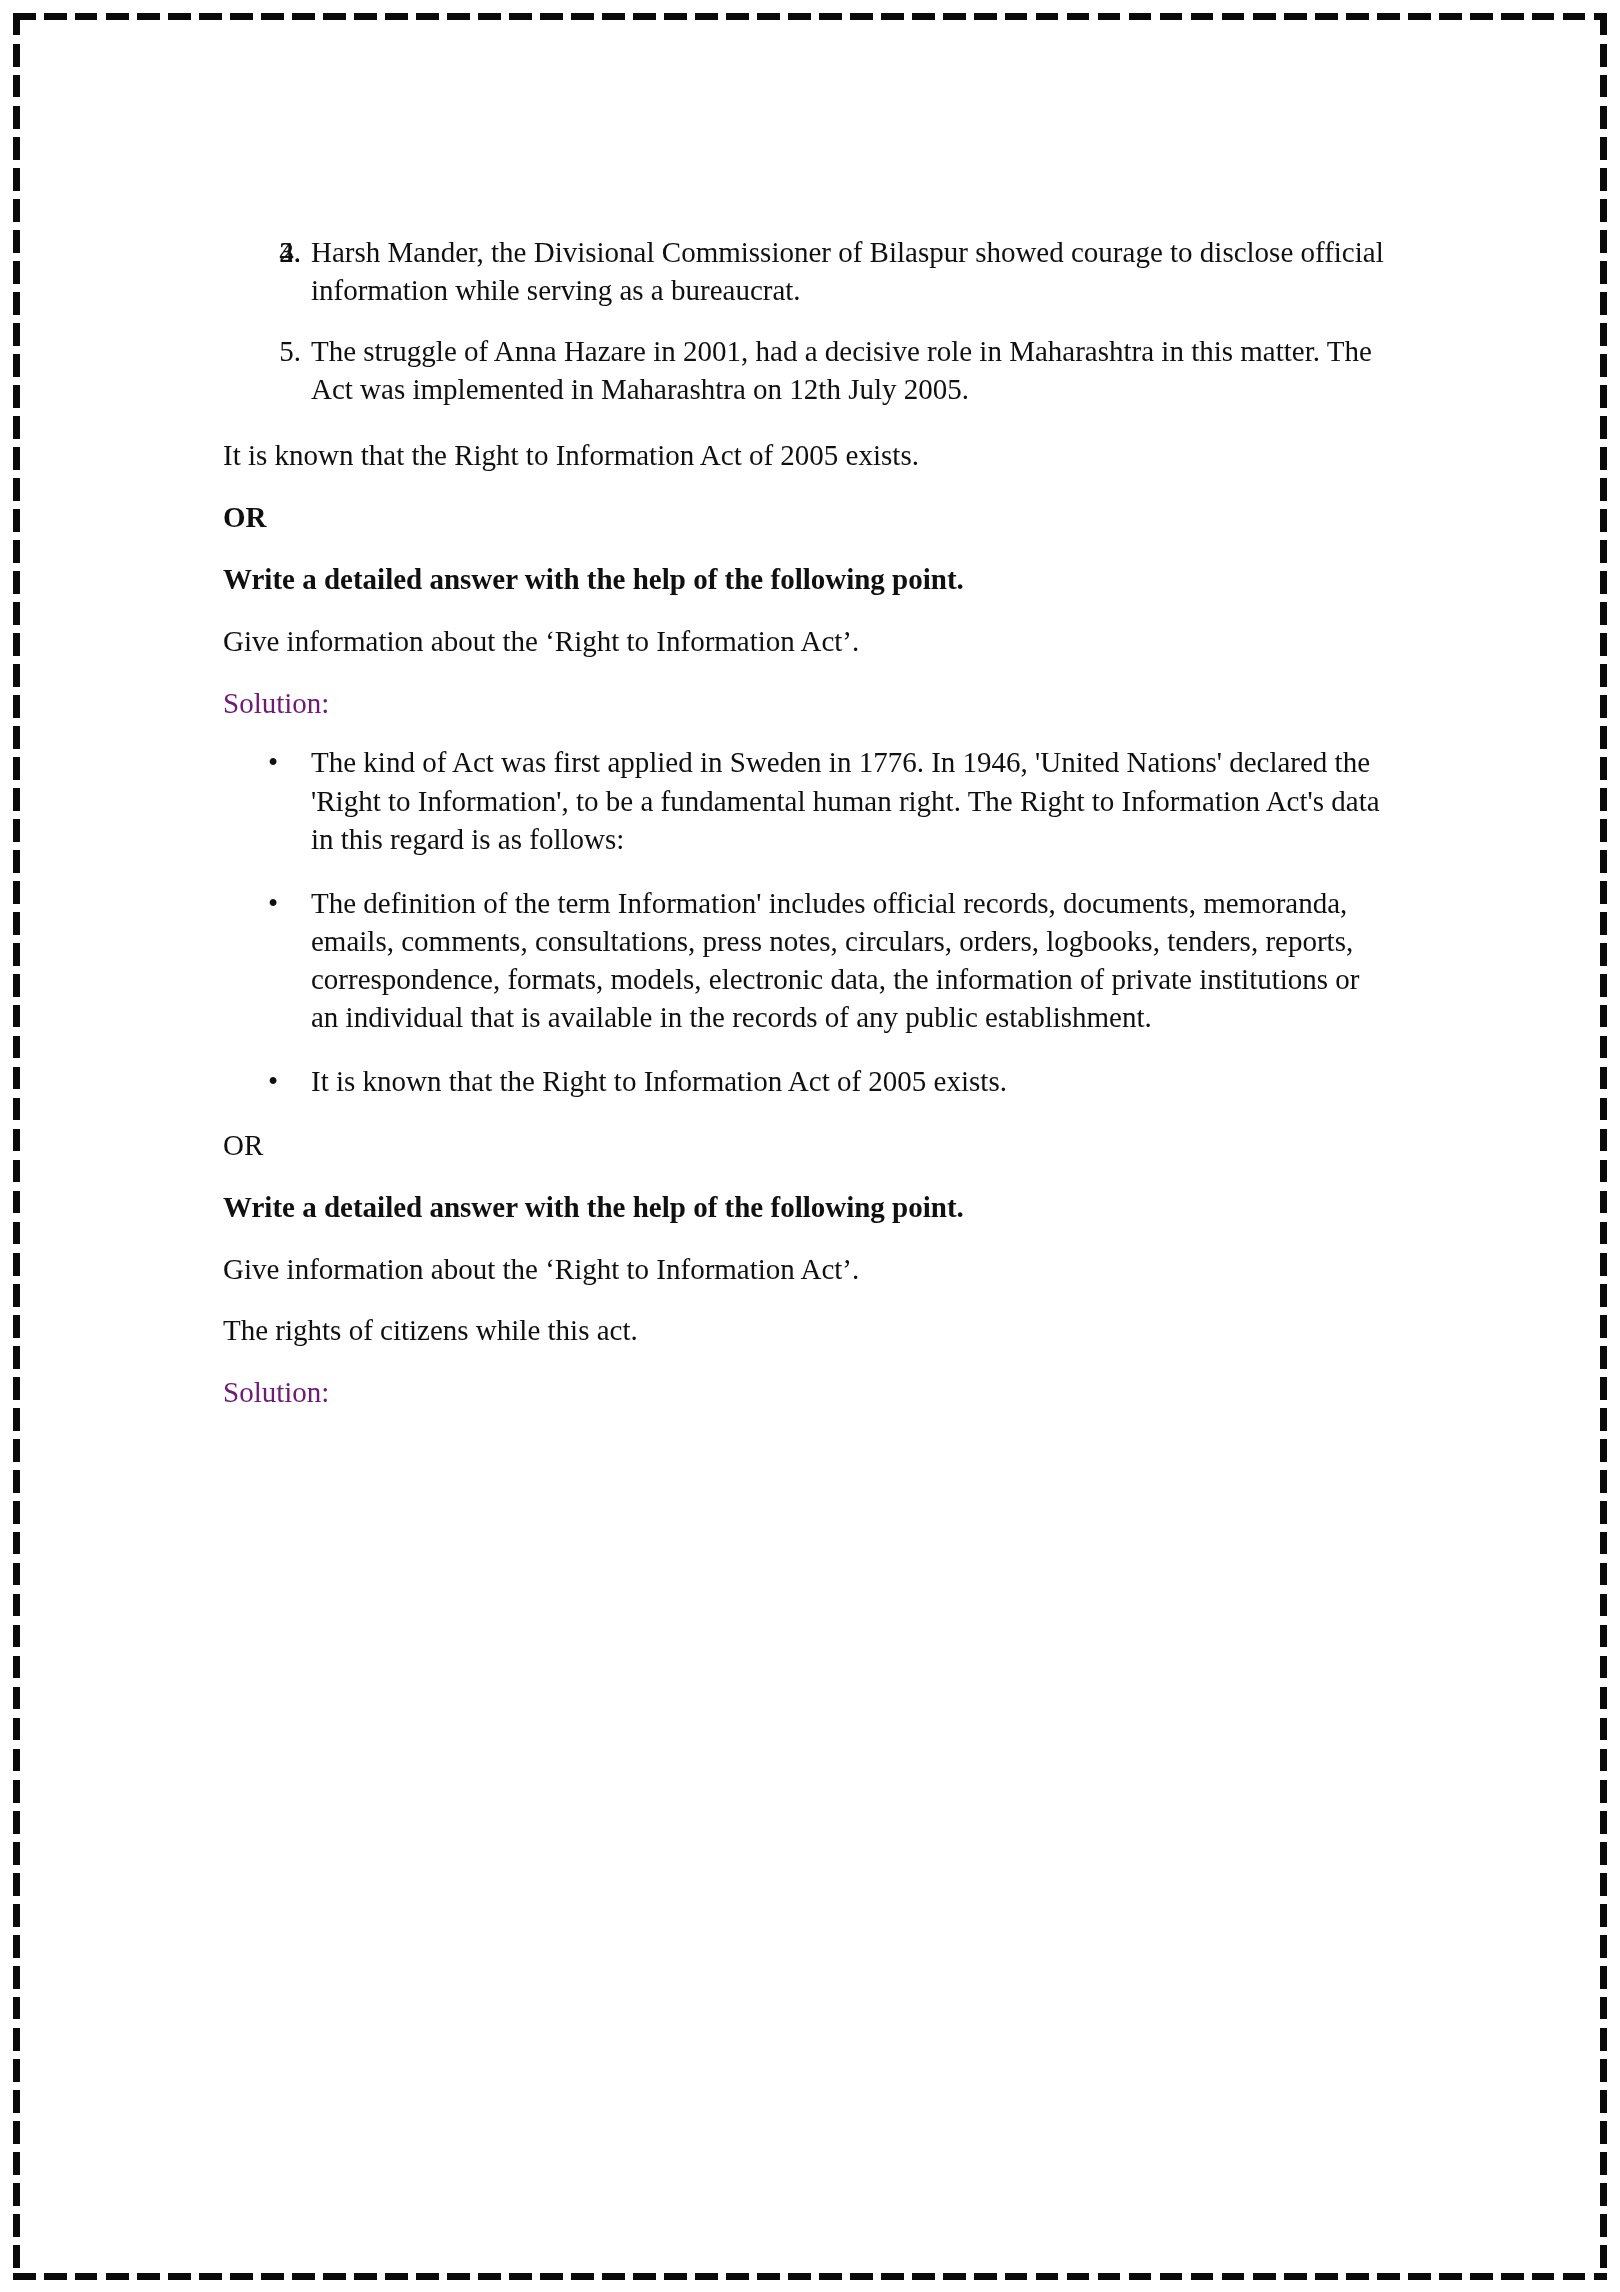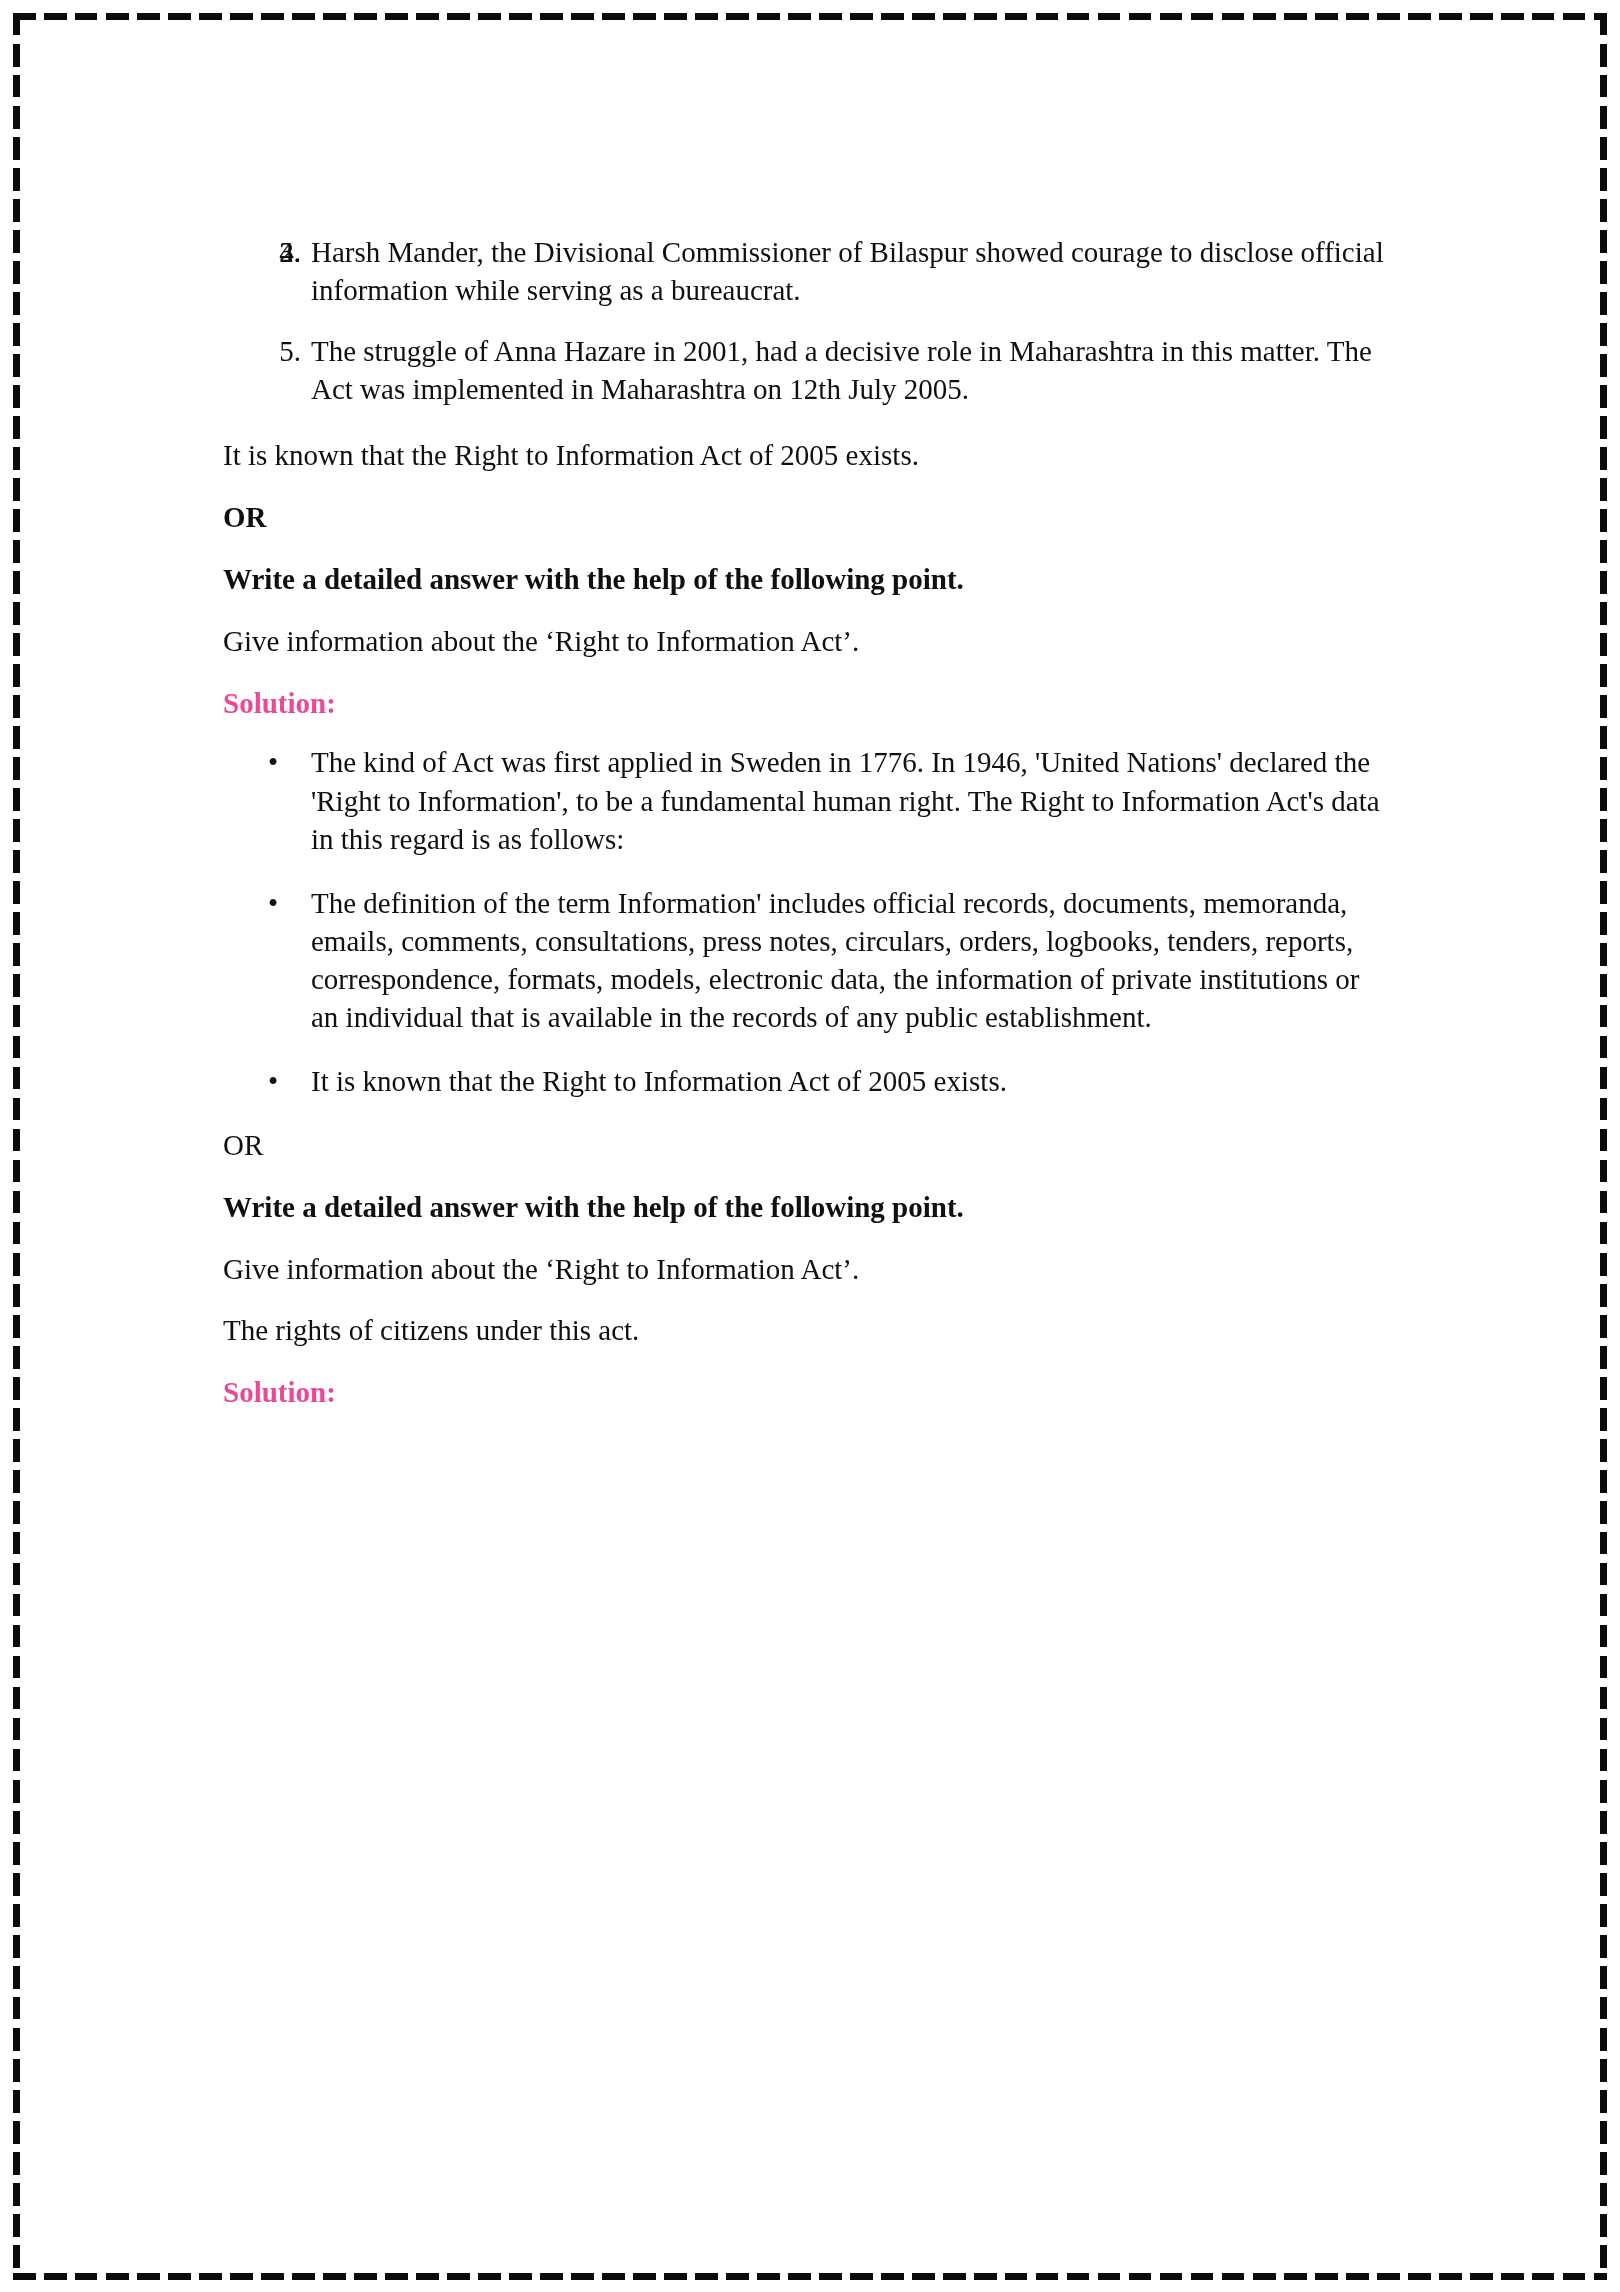--- a/index.html
+++ b/index.html
@@ -115,22 +115,22 @@
     line-height: 1.32;
   }
 
   p.para {
     margin: 0 0 23.5px 0;
   }
 
   .bold { font-weight: bold; }
 
   .solution {
-    font-weight: bold;
-    color: #ec4899;
+    font-weight: normal;
+    color: #701a75;
     margin: 0 0 5.9px 0;
   }
 
   .spacer-after-list { height: 5.9px; }
 </style>
 </head>
 <body>
 
 <div class="page">
 
@@ -191,19 +191,19 @@
         <span>It is known that the Right to Information Act of 2005 exists.</span>
       </li>
     </ul>
 
     <p class="para">OR</p>
 
     <p class="para bold">Write a detailed answer with the help of the following point.</p>
 
     <p class="para">Give information about the ‘Right to Information Act’.</p>
 
-    <p class="para">The rights of citizens under this act.</p>
+    <p class="para">The rights of citizens while this act.</p>
 
     <p class="solution">Solution:</p>
 
   </div>
 </div>
 
 
 </body></html>

